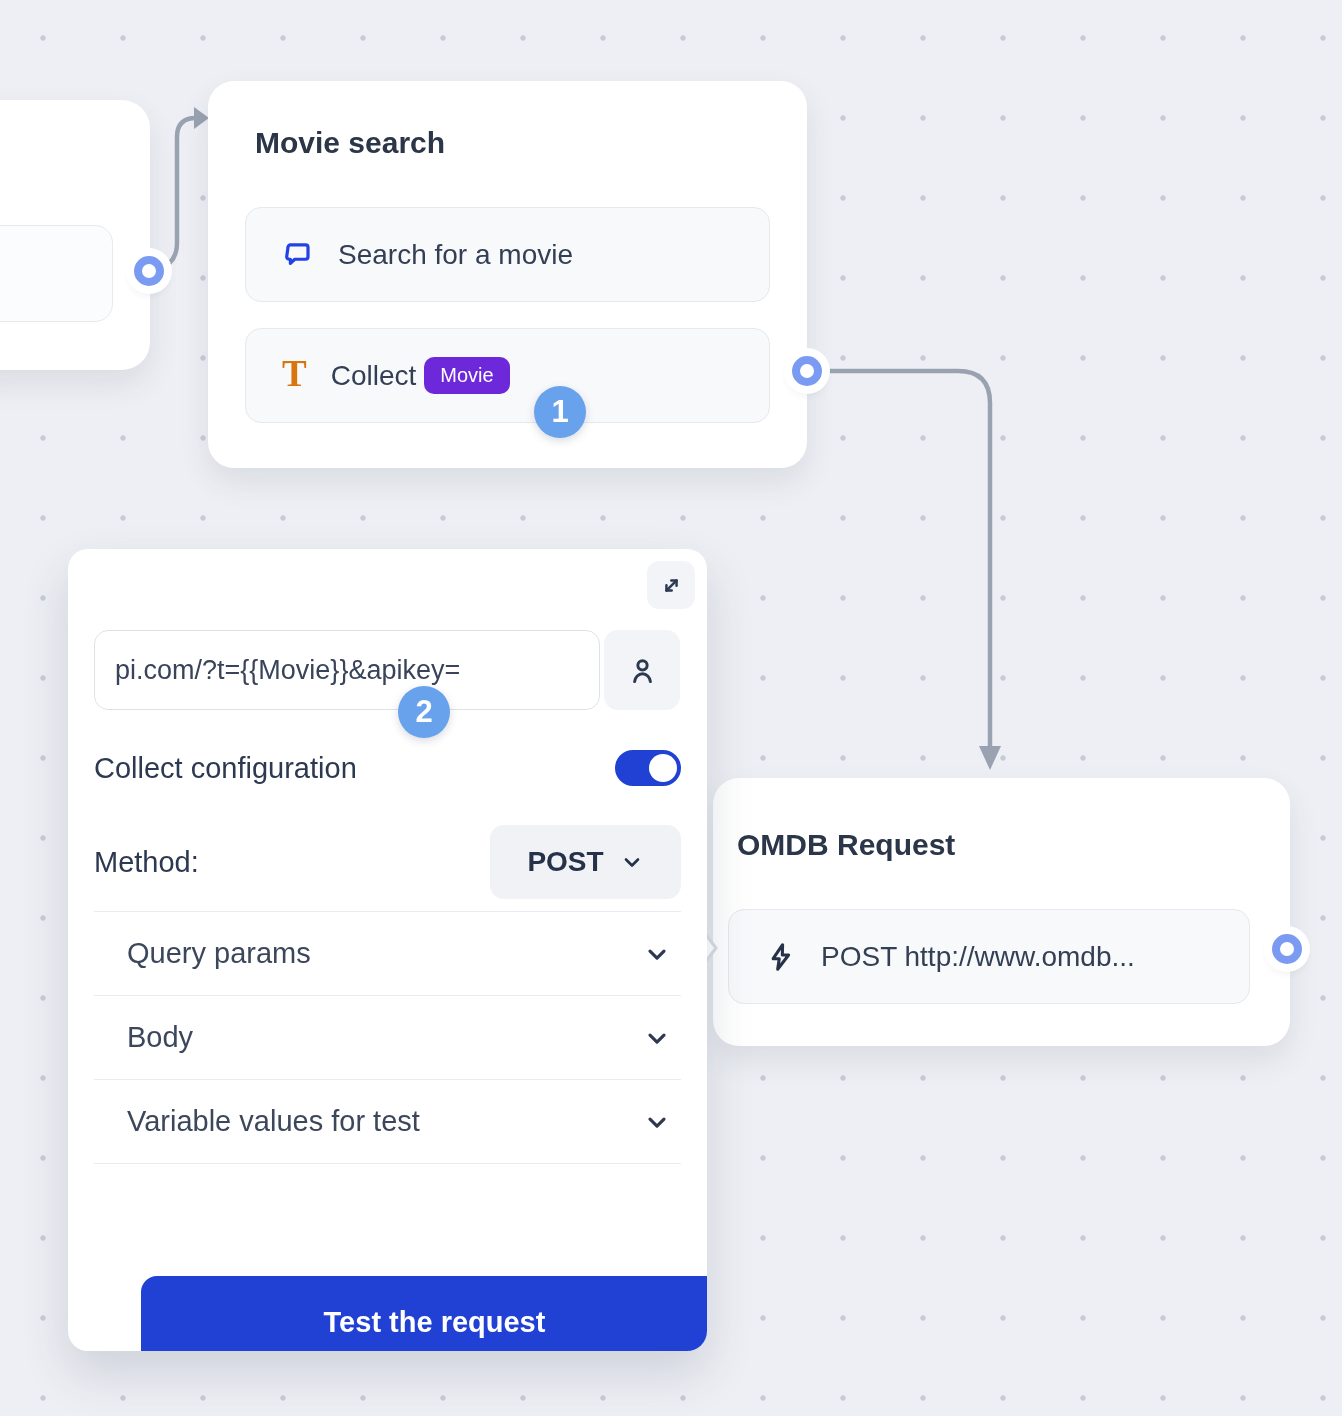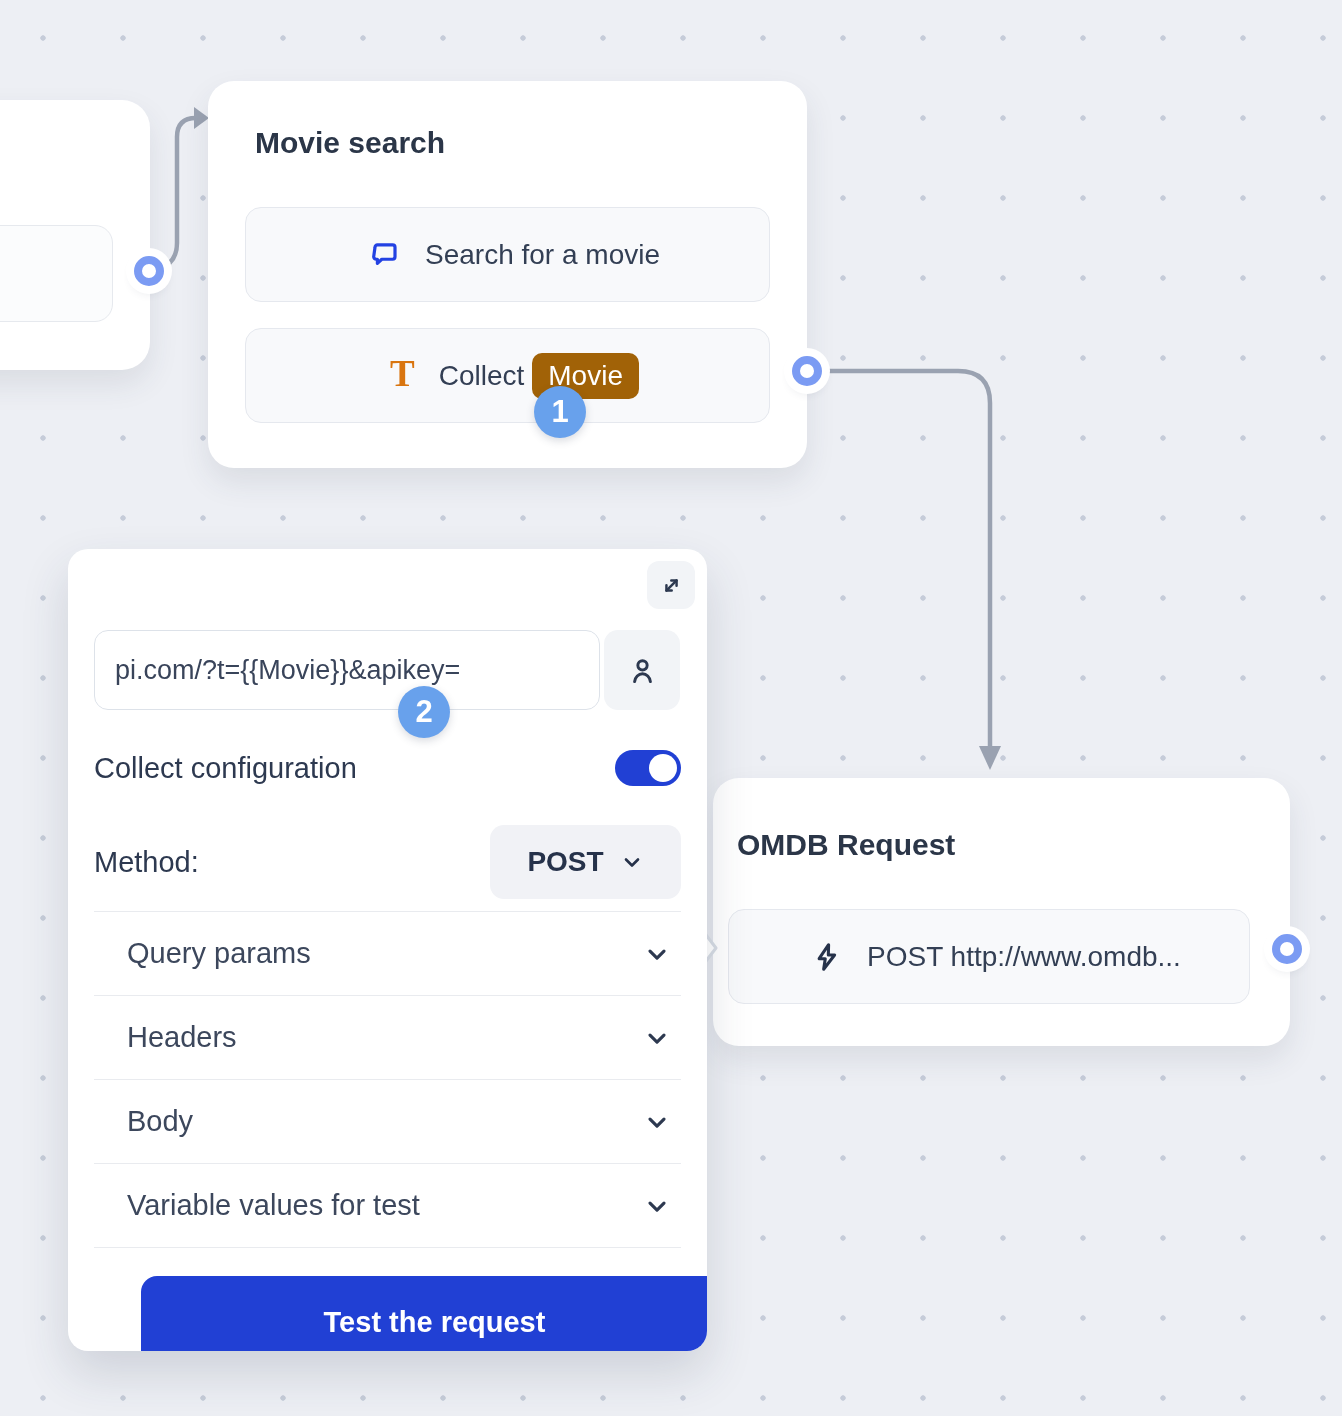--- a/index.html
+++ b/index.html
@@ -16,26 +16,26 @@
   #left-card .stub-row{position:absolute;left:-30px;top:125px;width:189px;height:97px;
     border:1.5px solid #e6e9ee;border-radius:18px;background:#fbfcfd;box-sizing:border-box;}
   #movie-card{left:208px;top:81px;width:599px;height:387px;z-index:10;}
   #omdb-card{left:713px;top:778px;width:577px;height:268px;z-index:8;}
   .node-title{font-size:30px;font-weight:bold;color:#2b3648;line-height:36px;}
   #movie-card .node-title{padding:44px 0 0 47px;}
   #omdb-card .node-title{padding:50px 12px 0 24px;line-height:34px;}
   .node-rows{display:flex;flex-direction:column;gap:26px;margin:46px 37px 0;}
   .node-row{height:95px;background:#f8f9fb;border:1.5px solid #e5e8ee;border-radius:16px;
     display:flex;align-items:center;padding:0 22px 0 36px;gap:24px;
-    font-size:28px;color:#333f54;box-sizing:border-box;justify-content:center;}
+    font-size:28px;color:#333f54;box-sizing:border-box;}
   #omdb-card .node-row{position:absolute;left:15px;top:131px;width:522px;}
   .collect-t{font-family:"Liberation Serif",serif;font-size:37px;font-weight:600;
     color:#d9750f;line-height:1;margin-top:-4px;}
-  .var-badge{background:#a16207;color:#ffffff;border-radius:10px;padding:7px 16px;
-    font-size:28px;margin-left:8px;}
+  .var-badge{background:#6d28d9;color:#ffffff;border-radius:10px;padding:7px 16px;
+    font-size:20px;margin-left:8px;}
   .step-badge{position:absolute;width:52px;height:52px;border-radius:50%;background:#68a1ec;
     color:#fff;font-size:31px;font-weight:bold;display:flex;align-items:center;
     justify-content:center;z-index:40;box-shadow:0 3px 8px rgba(45,56,82,.18);}
   #badge-1{left:534px;top:386px;}
   #badge-2{left:330px;top:137px;z-index:35;}
   .port{position:absolute;width:14px;height:14px;border-radius:50%;background:#ffffff;
     border:8px solid #7b9bf3;box-shadow:0 0 0 8px #ffffff,0 5px 12px rgba(45,56,82,.20);z-index:30;}
   #port-left{left:134px;top:256px;}
   #port-movie{left:792px;top:356px;}
   #port-omdb{left:1272px;top:934px;}
@@ -172,28 +172,20 @@
     <div class="accordion">
       <div class="acc-row">
         <span class="acc-label">Query params</span>
         <span class="icon">
           <svg width="28" height="28" viewBox="0 0 24 24" fill="none" stroke="#2d3950" stroke-width="2.7" stroke-linecap="round" stroke-linejoin="round">
               <path d="M6 9.5l6 6 6-6"></path>
             </svg>
         </span>
       </div>
       <div class="acc-row">
-        <span class="acc-label">Headers</span>
-        <span class="icon">
-          <svg width="28" height="28" viewBox="0 0 24 24" fill="none" stroke="#2d3950" stroke-width="2.7" stroke-linecap="round" stroke-linejoin="round">
-              <path d="M6 9.5l6 6 6-6"></path>
-            </svg>
-        </span>
-      </div>
-      <div class="acc-row">
         <span class="acc-label">Body</span>
         <span class="icon">
           <svg width="28" height="28" viewBox="0 0 24 24" fill="none" stroke="#2d3950" stroke-width="2.7" stroke-linecap="round" stroke-linejoin="round">
               <path d="M6 9.5l6 6 6-6"></path>
             </svg>
         </span>
       </div>
       <div class="acc-row">
         <span class="acc-label">Variable values for test</span>
         <span class="icon">

